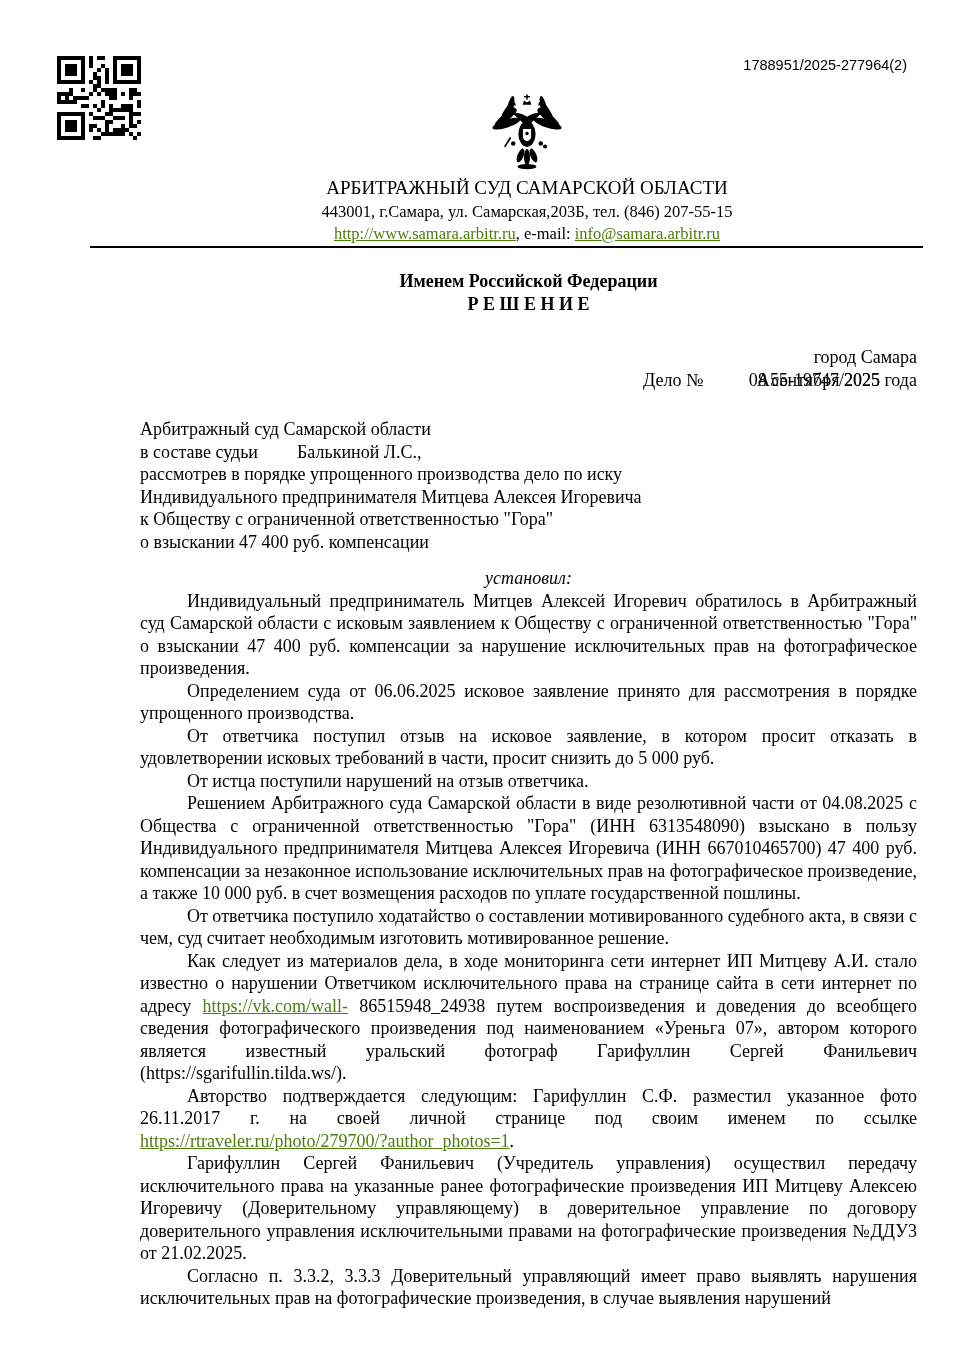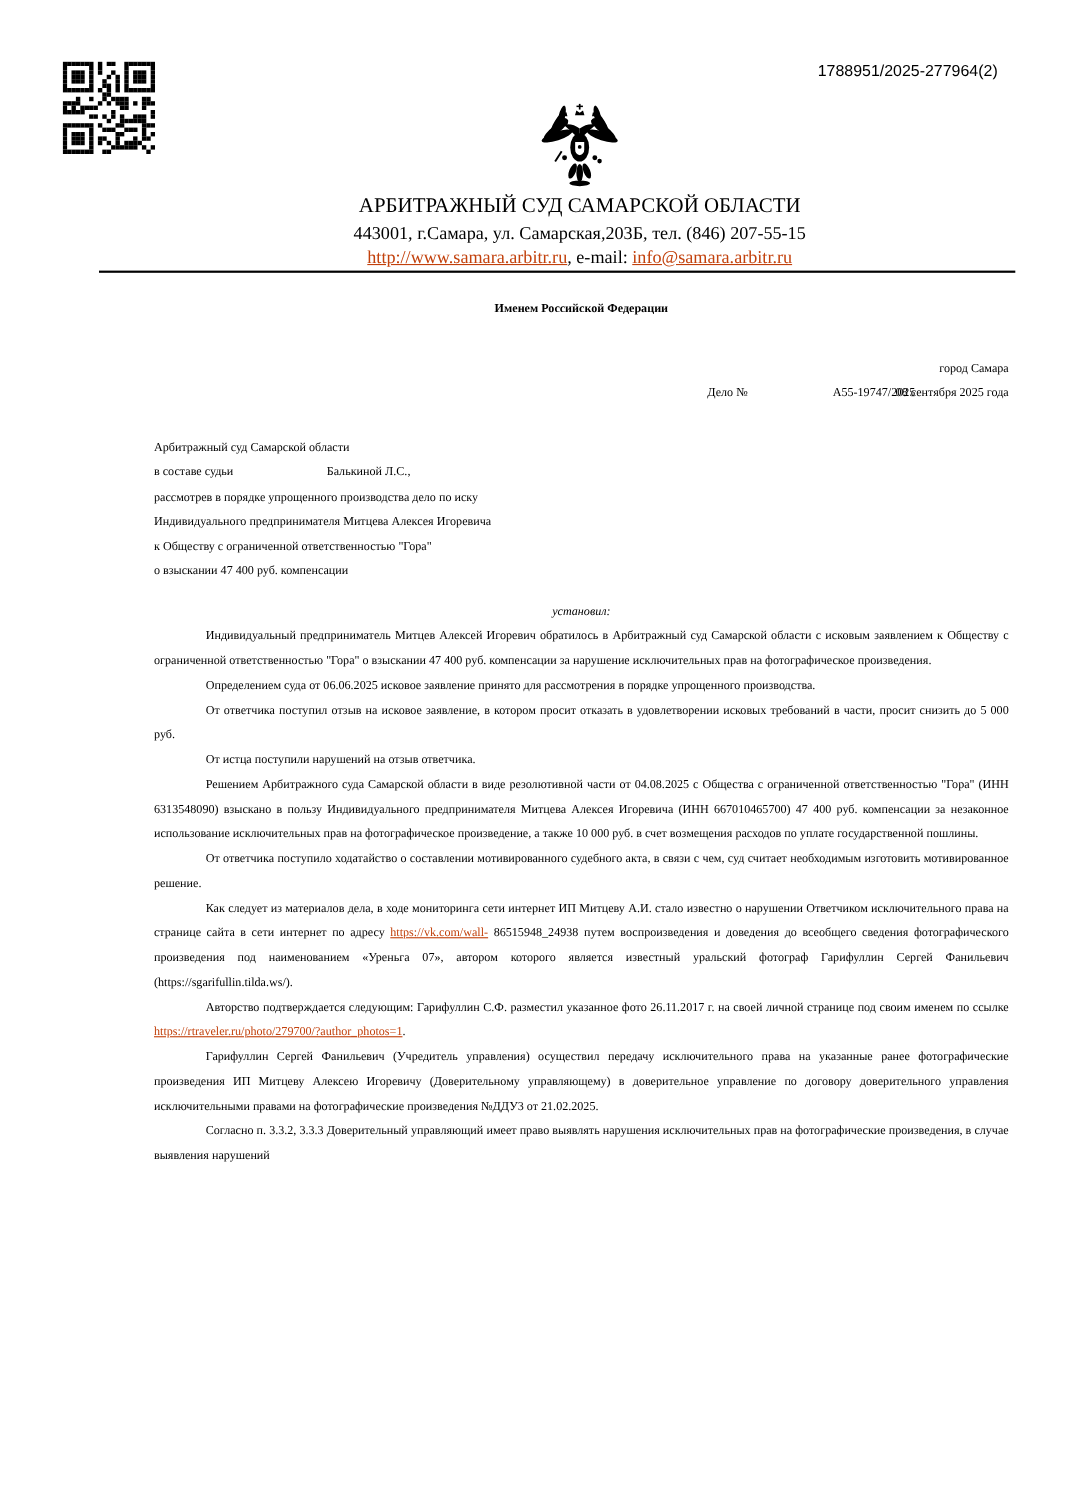--- a/index.html
+++ b/index.html
@@ -18,28 +18,28 @@
   .qr{position:absolute;left:57px;top:56px;width:84px;height:84px;}
   .qr svg{display:block;width:84px;height:84px;fill:#000;}
   .header-center{
     position:absolute;left:97px;top:92px;width:860px;
     text-align:center;
   }
   .emblem{display:block;margin:0 auto;width:86px;height:84px;}
   .court-name{font-size:19px;margin-top:1px;white-space:nowrap;}
   .address-line{font-size:16.5px;margin-top:3px;white-space:nowrap;}
   .links-line{font-size:16.5px;margin-top:2px;white-space:nowrap;}
-  a.link{color:#c2410c;text-decoration:underline;cursor:pointer;}
+  a.link{color:#4d7c0f;text-decoration:underline;cursor:pointer;}
   .header-rule{
     position:absolute;left:90px;top:246px;width:833px;height:0;
     border-top:2px solid #000;
   }
   .doc-body{
     position:absolute;left:140px;top:270px;width:777px;
-    font-size:11px;line-height:22.5px;
+    font-size:18px;line-height:22.5px;
   }
   .title-block{text-align:center;font-weight:bold;}
   .case-block{margin-top:31px;position:relative;}
   .case-row{position:relative;height:22.5px;text-align:right;}
   .case-label{position:absolute;left:503px;top:0;}
   .case-number{position:absolute;left:617px;top:0;}
   .intro-block{margin-top:27px;}
   .intro-line{height:22.5px;}
   .judge-label{display:inline-block;width:157px;}
   .established{margin-top:14px;text-align:center;font-style:italic;}
@@ -309,20 +309,21 @@
     <div class="address-line">443001, г.Самара, ул. Самарская,203Б, тел. (846) 207-55-15</div>
     <div class="links-line"><a class="link">http://www.samara.arbitr.ru</a><span>, e-mail: </span><a class="link">info@samara.arbitr.ru</a></div>
   </div>
 
   <div class="header-rule"></div>
 
   <div class="doc-body">
 
     <div class="title-block">
       <div>Именем Российской Федерации</div>
+      <div>Р Е Ш Е Н И Е</div>
     </div>
 
     <div class="case-block">
       <div class="case-row">
         <span>город Самара</span>
       </div>
       <div class="case-row">
         <span>08 сентября 2025 года</span>
         <span class="case-label">Дело №</span>
         <span class="case-number">А55-19747/2025</span>

